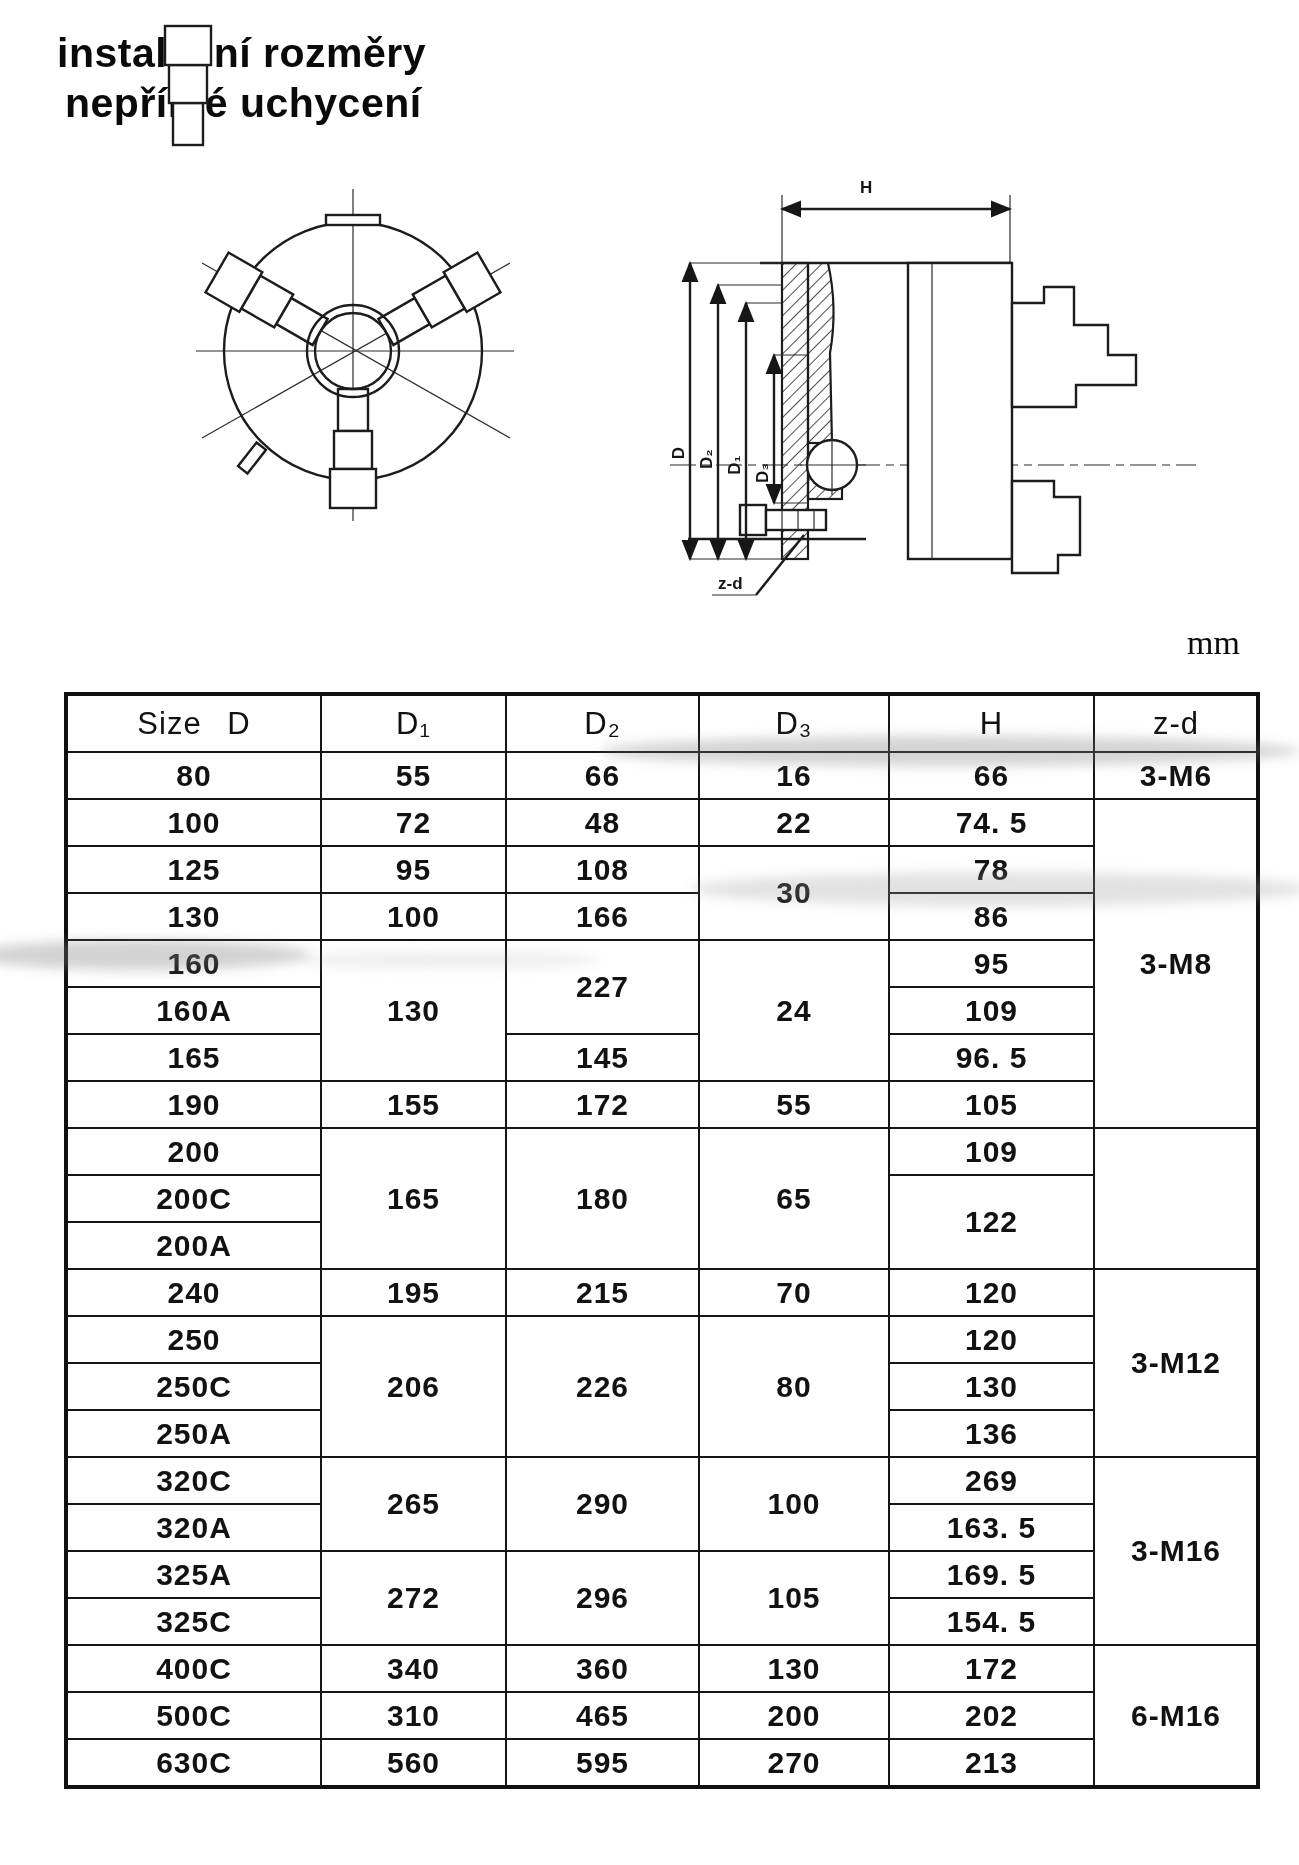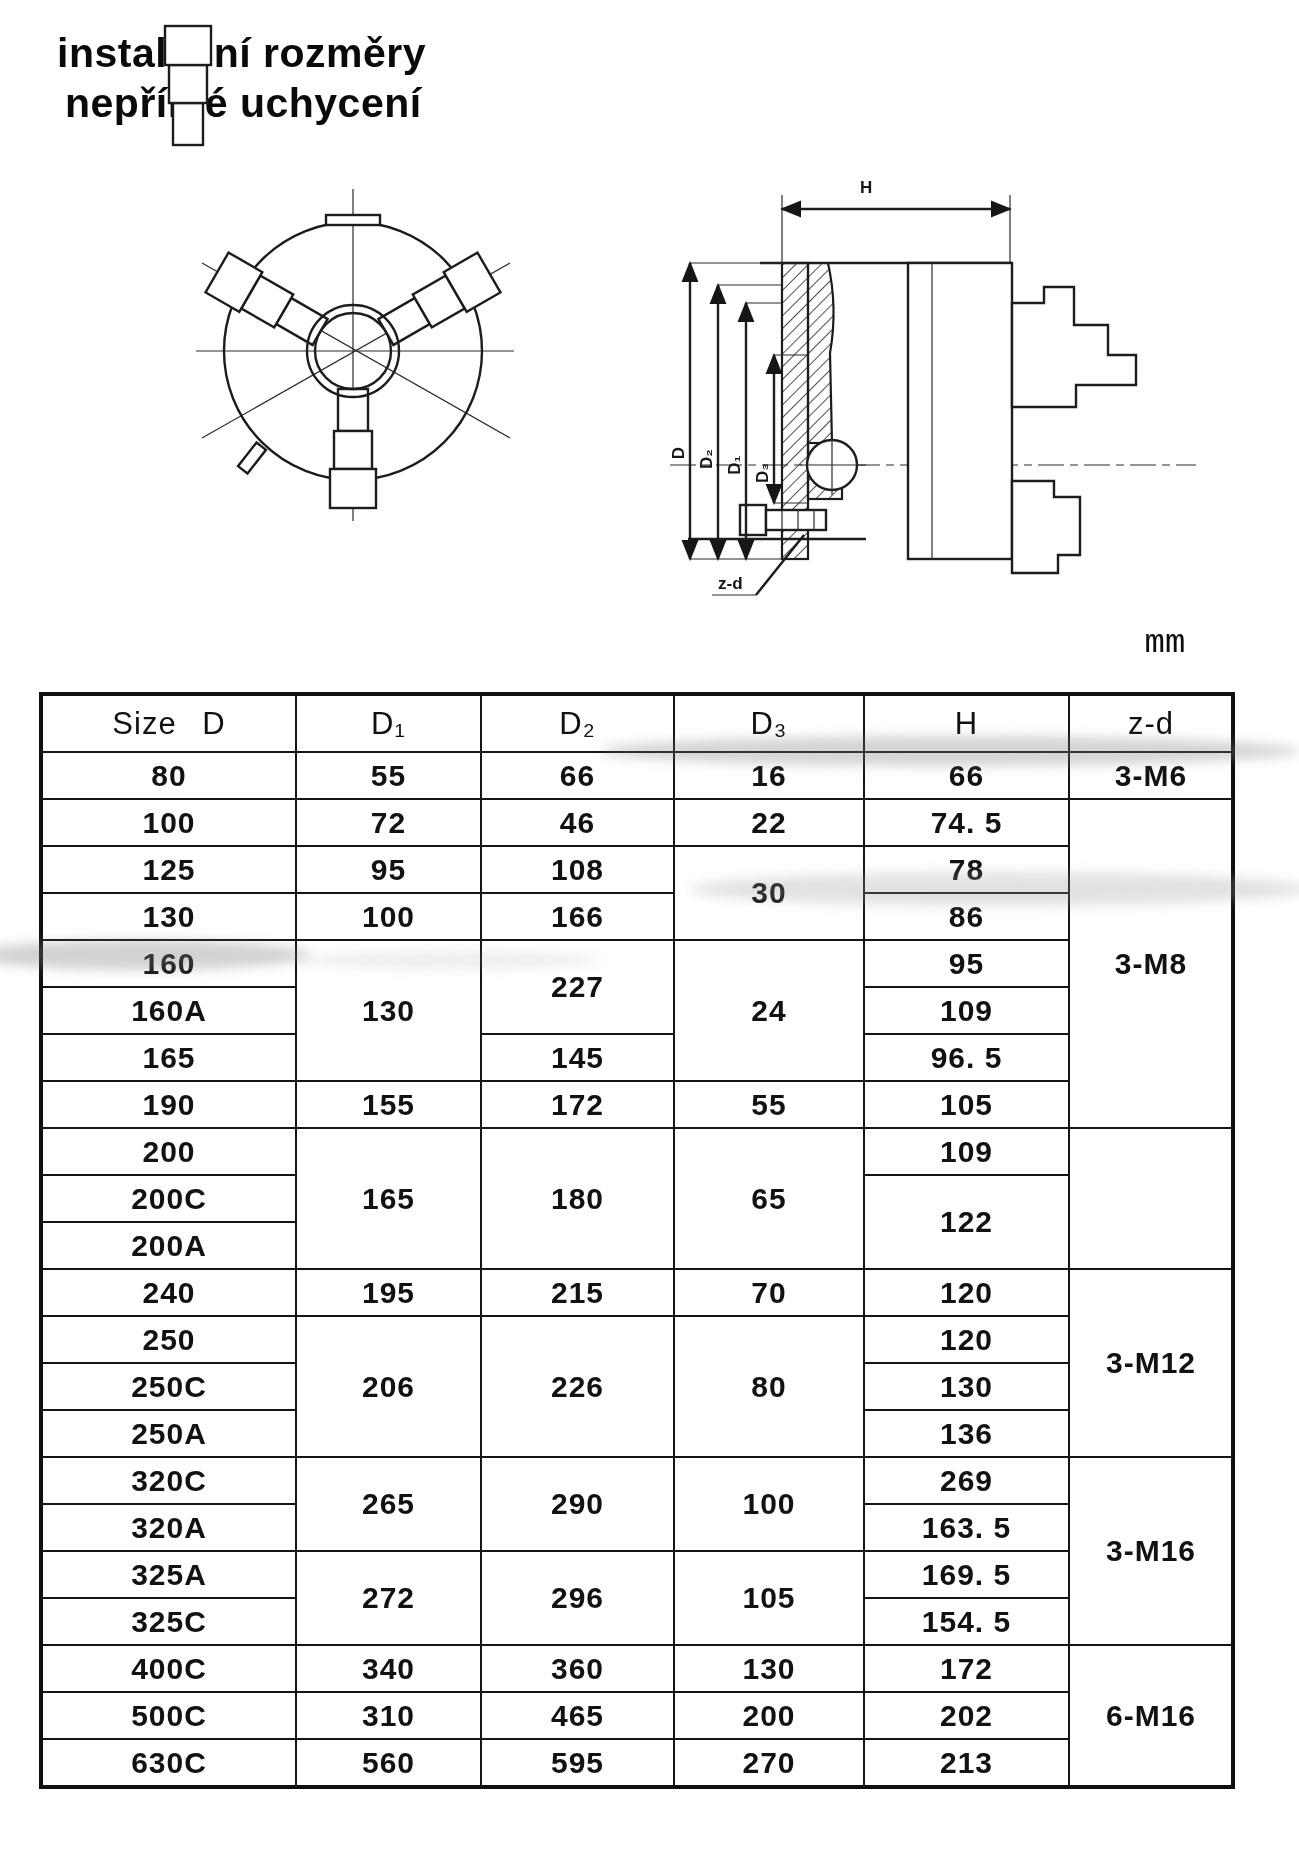--- a/index.html
+++ b/index.html
@@ -5,35 +5,35 @@
   html,body{margin:0;padding:0;background:#ffffff;}
   body{width:1299px;height:1865px;position:relative;overflow:hidden;
        font-family:"Liberation Sans",sans-serif;color:#111;}
 
   
   .title{position:absolute;left:57px;top:28px;font-size:41px;font-weight:700;
          letter-spacing:.5px;line-height:1.22;color:#0a0a0a;}
   .title .l2{padding-left:8px;}
 
   
-  .unit{position:absolute;left:1090px;top:624px;width:150px;text-align:center;
-        font-family:Liberation Mono, monospace;font-size:34px;color:#0d0d0d;}
+  .unit{position:absolute;left:1090px;top:624px;width:150px;text-align:right;
+        font-family:Liberation Serif, serif;font-size:34px;color:#0d0d0d;}
 
   
   .front-view{position:absolute;left:188px;top:183px;}
   .side-view{position:absolute;left:560px;top:143px;}
   svg{overflow:visible;}
   .ln{stroke:#1c1c1c;stroke-width:2.4;fill:none;}
   .thin{stroke:#2a2a2a;stroke-width:1.2;fill:none;}
   .part{stroke:#1c1c1c;stroke-width:2.4;fill:#ffffff;}
   .hatched{stroke:#1c1c1c;stroke-width:2.2;fill:url(#hatch);}
   .dimtxt{font-family:"Liberation Sans",sans-serif;font-size:17px;font-weight:700;fill:#161616;}
 
   
-  table.dims{position:absolute;left:39px;top:692px;border-collapse:collapse;
+  table.dims{position:absolute;left:64px;top:692px;border-collapse:collapse;
              table-layout:fixed;width:1192px;background:#fff;}
   table.dims th,table.dims td{border:2px solid #151515;text-align:center;
              vertical-align:middle;padding:0;overflow:hidden;}
   table.dims{border:4px solid #101010;}
   table.dims th{height:55px;font-size:31px;font-weight:500;letter-spacing:1px;}
   table.dims th:first-child{word-spacing:16px;}
   table.dims td{height:45px;font-size:30px;font-weight:600;letter-spacing:1px;
                 font-family:"Liberation Sans",sans-serif;color:#121212;}
 
   
@@ -165,21 +165,21 @@
         <td>80</td>
         <td>55</td>
         <td>66</td>
         <td>16</td>
         <td>66</td>
         <td>3-M6</td>
       </tr>
       <tr>
         <td>100</td>
         <td>72</td>
-        <td>46</td>
+        <td>48</td>
         <td>22</td>
         <td>74. 5</td>
         <td rowspan="7">3-M8</td>
       </tr>
       <tr>
         <td>125</td>
         <td>95</td>
         <td>108</td>
         <td rowspan="2">30</td>
         <td>78</td>

